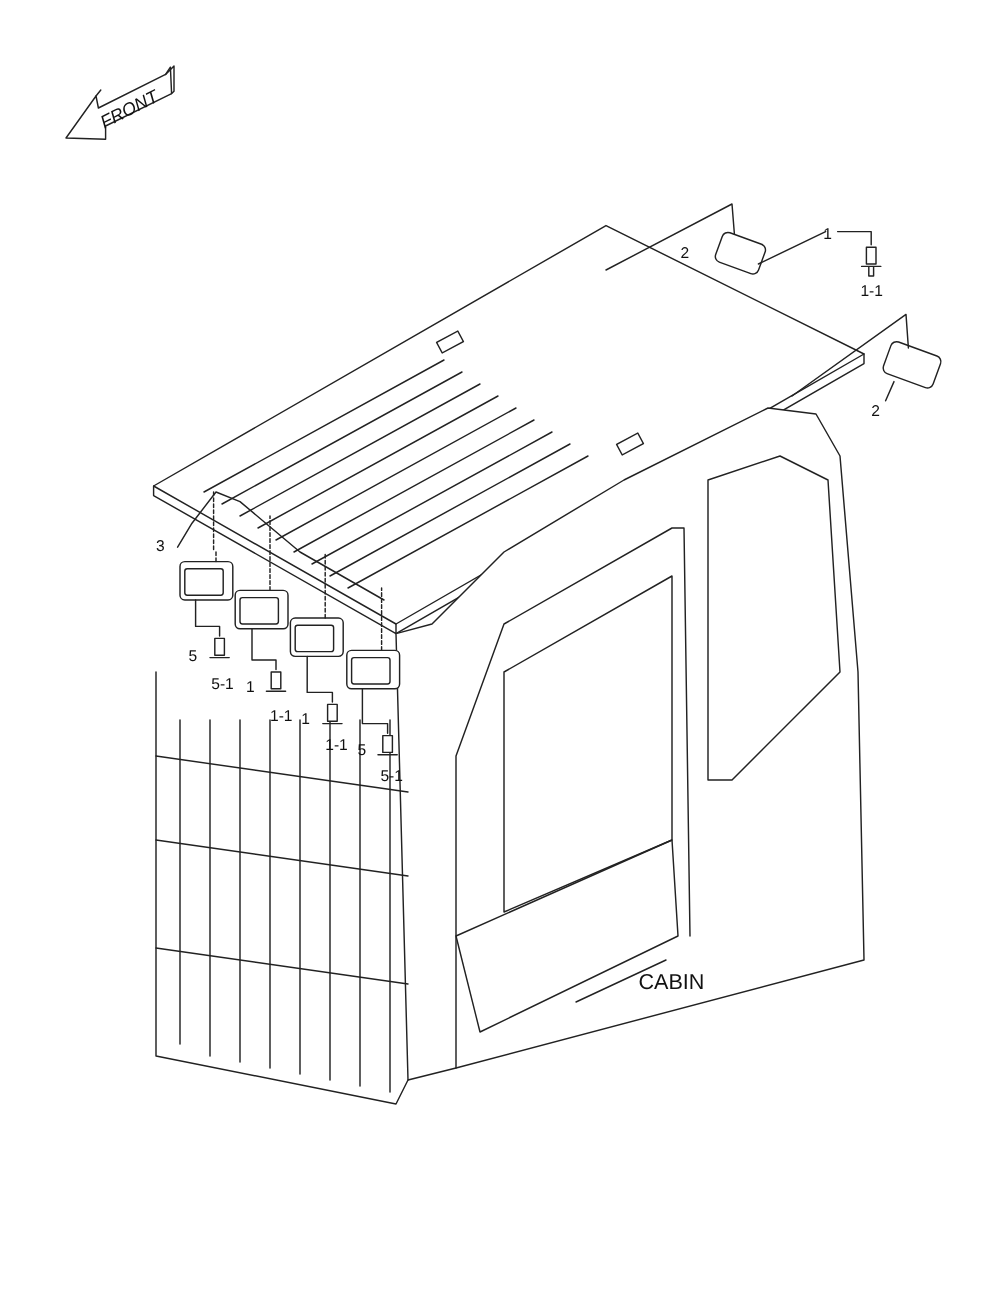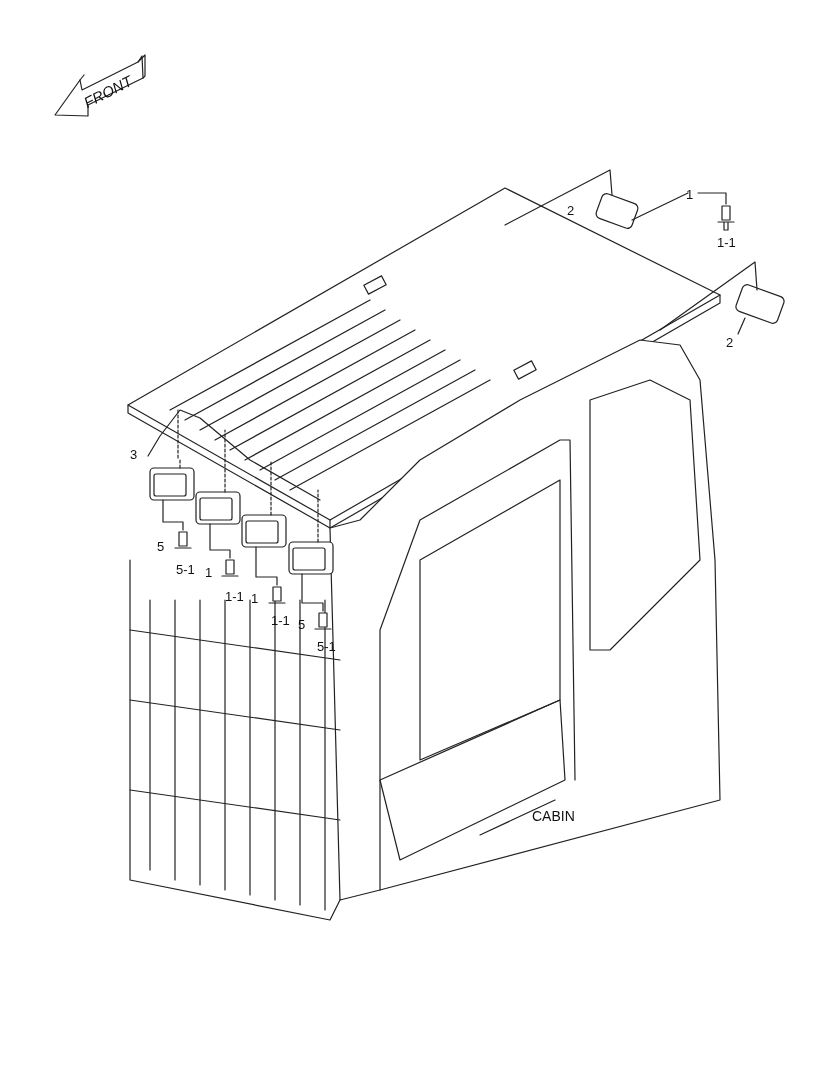--- a/index.html
+++ b/index.html
@@ -1,20 +1,20 @@
 <!DOCTYPE html>
 <html><head>
 <meta charset="utf-8">
 <style>
   html, body { margin: 0; padding: 0; background: #ffffff; }
   body { width: 835px; height: 1080px; position: relative; overflow: hidden;
          font-family: "Liberation Sans", sans-serif; color: #111; }
   svg.drawing { position: absolute; left: 0; top: 0; }
   .lbl { position: absolute; font-size: 13px; color: #111; line-height: 1; }
-  .cabin-lbl { font-size: 14px; }
+  .cabin-lbl { font-size: 18px; }
   .front-text { font-family: "Liberation Sans", sans-serif; font-size: 15px; font-style: italic; }
 </style>
 </head>
 <body>
 
 <svg class="drawing" width="835" height="1080" viewBox="0 0 835 1080">
   <g fill="none" stroke="#222" stroke-width="1.2" stroke-linejoin="round" stroke-linecap="round">
 
     <g>
       <path d="M55 115 L80 80 L82 90 L138 62 L142 56 L143 78 L88 105 L88 116 Z" fill="#fff"></path>

